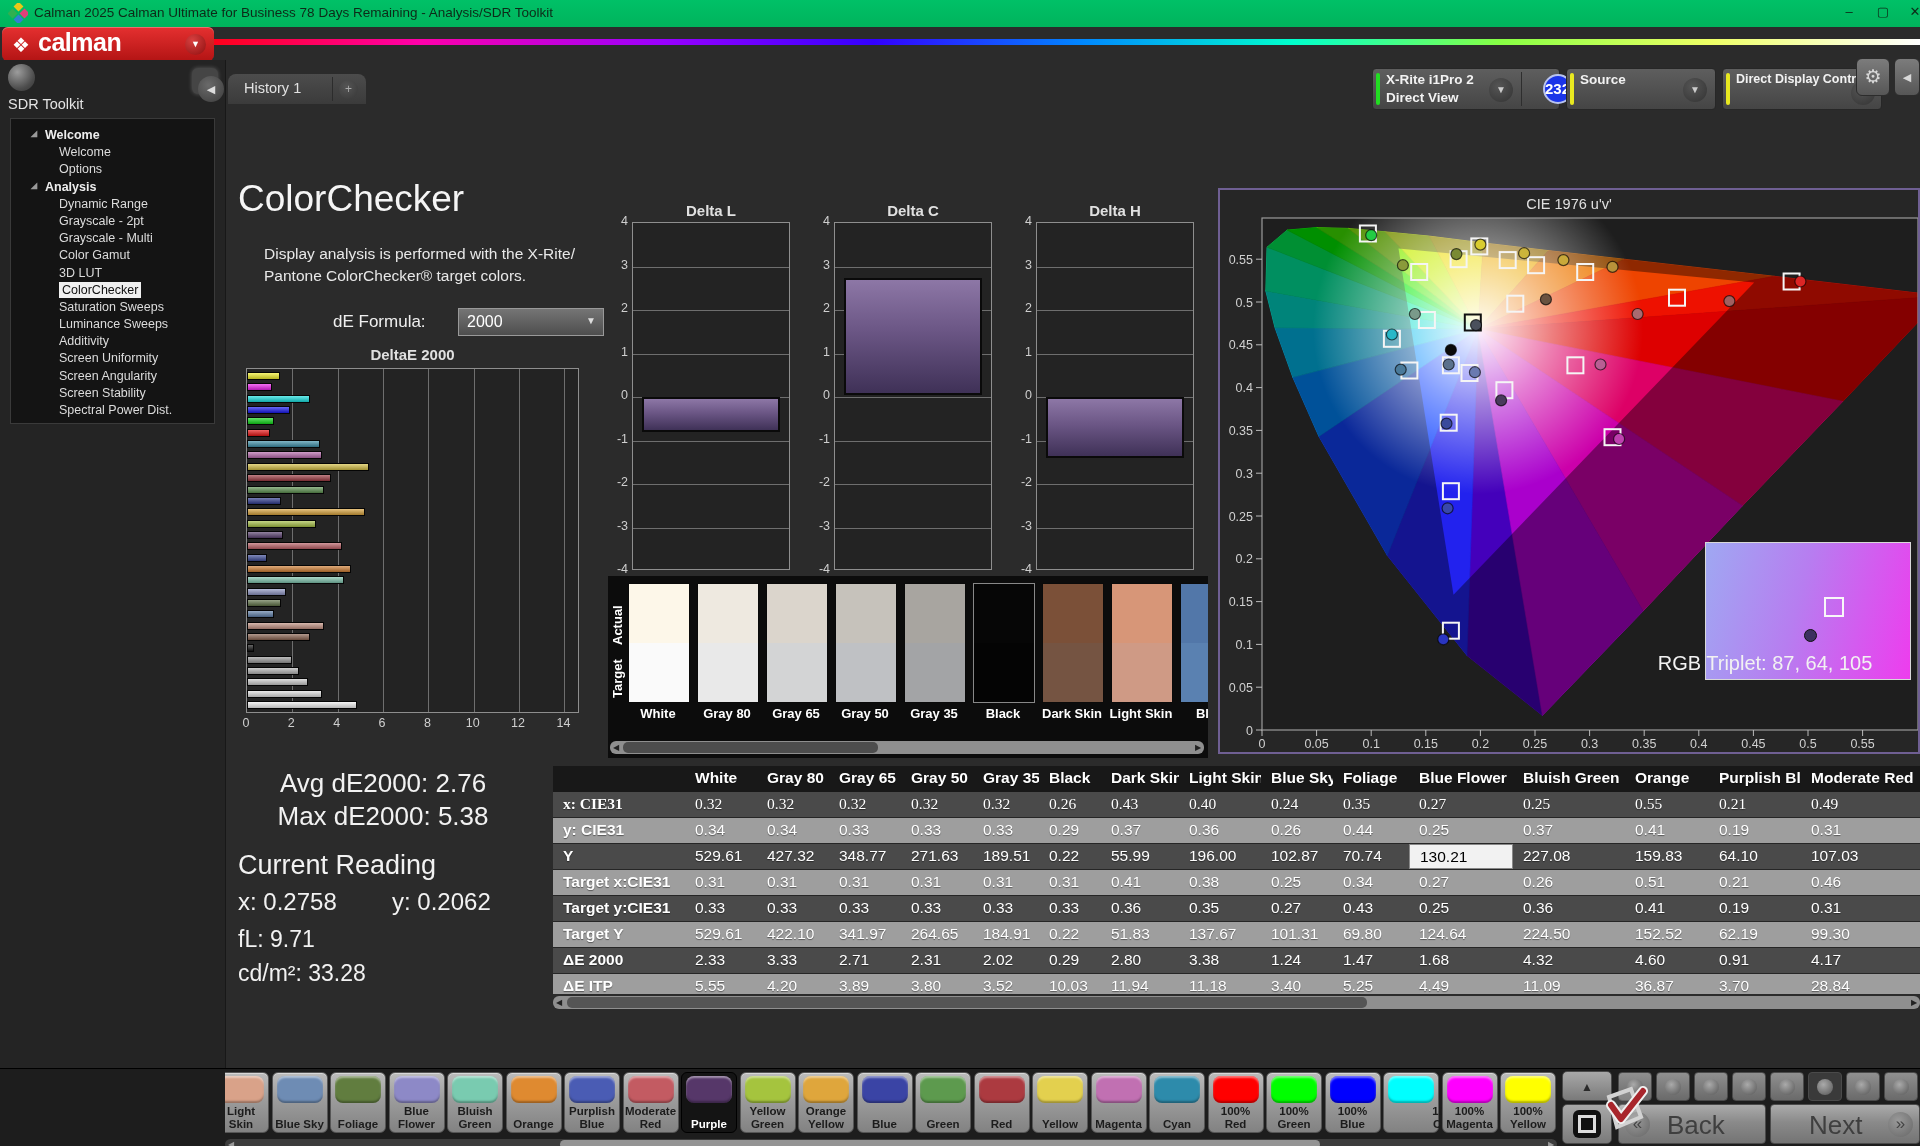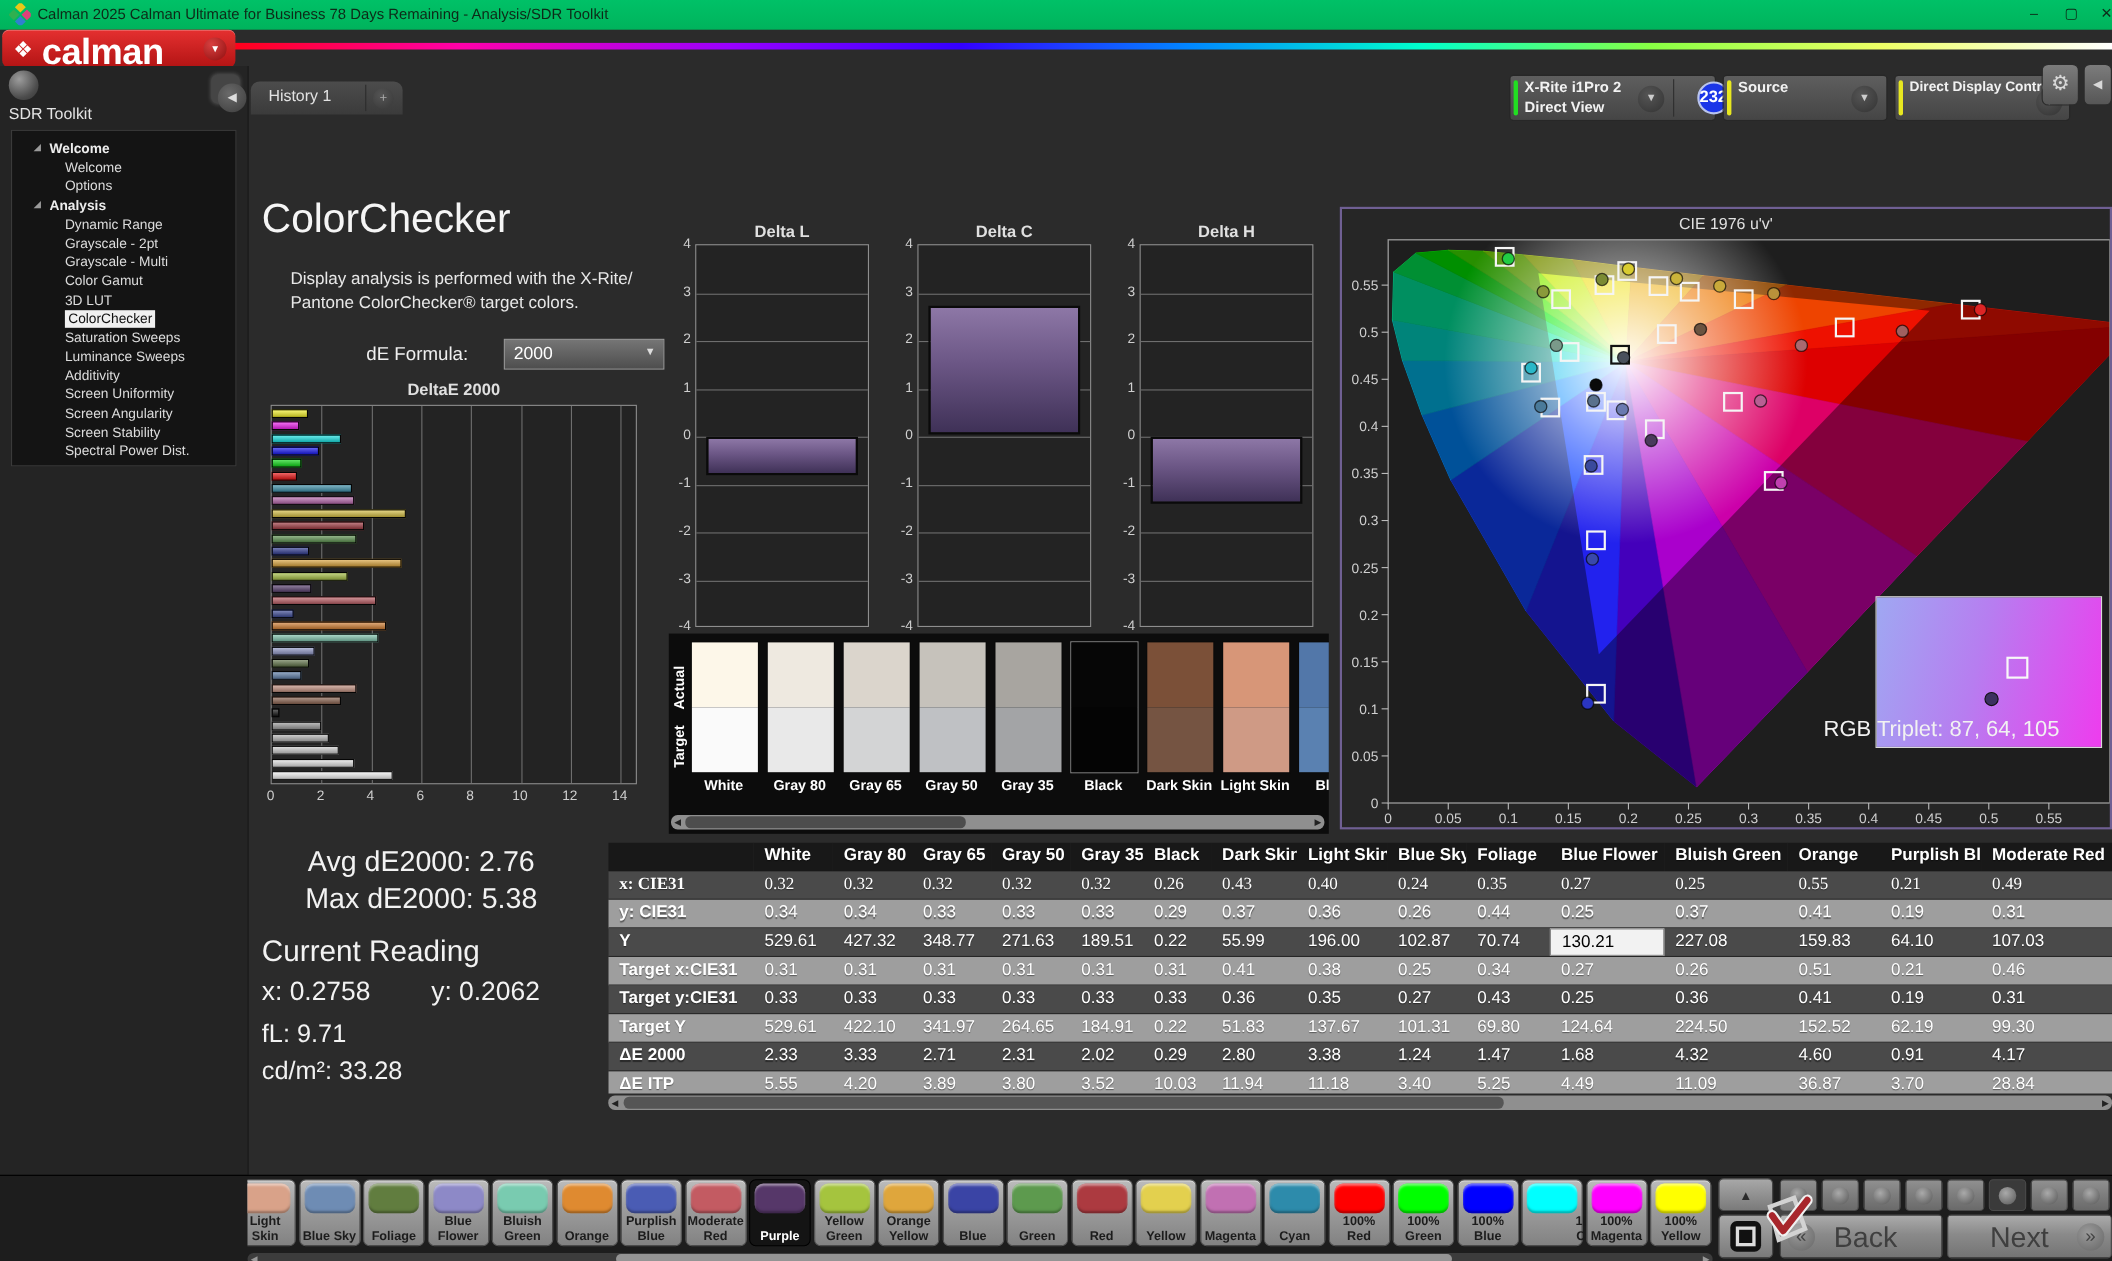--- a/index.html
+++ b/index.html
@@ -5,21 +5,21 @@
   html,body{margin:0;padding:0;width:1920px;height:1146px;overflow:hidden;background:#2b2b2b;
     font-family:"Liberation Sans",sans-serif;-webkit-font-smoothing:antialiased;}
   .abs{position:absolute;}
   
   #titlebar{left:0;top:0;width:1920px;height:27px;background:linear-gradient(180deg,#00c167,#00b35c);color:#0d2a18;}
   #titlebar .t{position:absolute;left:34px;top:5px;font-size:13.5px;}
   .winbtn{position:absolute;top:4px;width:22px;height:19px;text-align:center;font-size:13px;color:#0d2a18;}
   
   #logo{left:2px;top:27px;width:212px;height:34px;background:linear-gradient(180deg,#e53030,#b31414);border-radius:6px;box-shadow:inset 0 1px 0 rgba(255,255,255,.3);}
   #logo .diamond{position:absolute;left:10px;top:6px;font-size:20px;color:#fff;}
-  #logo .word{position:absolute;left:36px;top:1px;font-size:33px;font-weight:bold;color:#fff;letter-spacing:-.5px;}
+  #logo .word{position:absolute;left:36px;top:1px;font-size:25px;font-weight:bold;color:#fff;letter-spacing:-.5px;}
   #logo .dd{position:absolute;right:8px;top:7px;width:21px;height:21px;border-radius:50%;background:radial-gradient(circle at 35% 30%,#d84040,#8f0f0f);color:#fff;font-size:9px;text-align:center;line-height:21px;}
   #rainbow{left:176px;top:39px;width:1744px;height:6px;background:linear-gradient(90deg,#ff0000,#ff00aa 14%,#9900ff 28%,#3300ff 40%,#0088ff 52%,#00ffcc 64%,#88ff44 76%,#eeff66 88%,#ffffff);}
   
   #sidebar{left:0;top:60px;width:225px;height:1008px;background:#242424;border-right:1px solid #181818;}
   #side-orb{left:8px;top:64px;width:27px;height:27px;border-radius:50%;background:radial-gradient(circle at 35% 30%,#9c9c9c,#4c4c4c 65%,#333);}
   #side-collapse{left:192px;top:68px;width:26px;height:26px;border-radius:6px;background:#454545;color:#e8e8e8;text-align:center;line-height:26px;font-size:12px;box-shadow:0 0 4px rgba(255,255,255,.25);}
   #sdr-title{left:8px;top:96px;font-size:14.5px;color:#e4e4e4;}
   #tree{left:10px;top:118px;width:205px;height:306px;background:#141414;border:1px solid #3a3a3a;padding-top:8px;box-sizing:border-box;}
   .tree-item{position:relative;height:17.2px;font-size:12.5px;color:#dcdcdc;white-space:nowrap;}
   .tree-item .exp{position:absolute;left:20px;top:2px;font-size:8px;color:#9a9a9a;}

